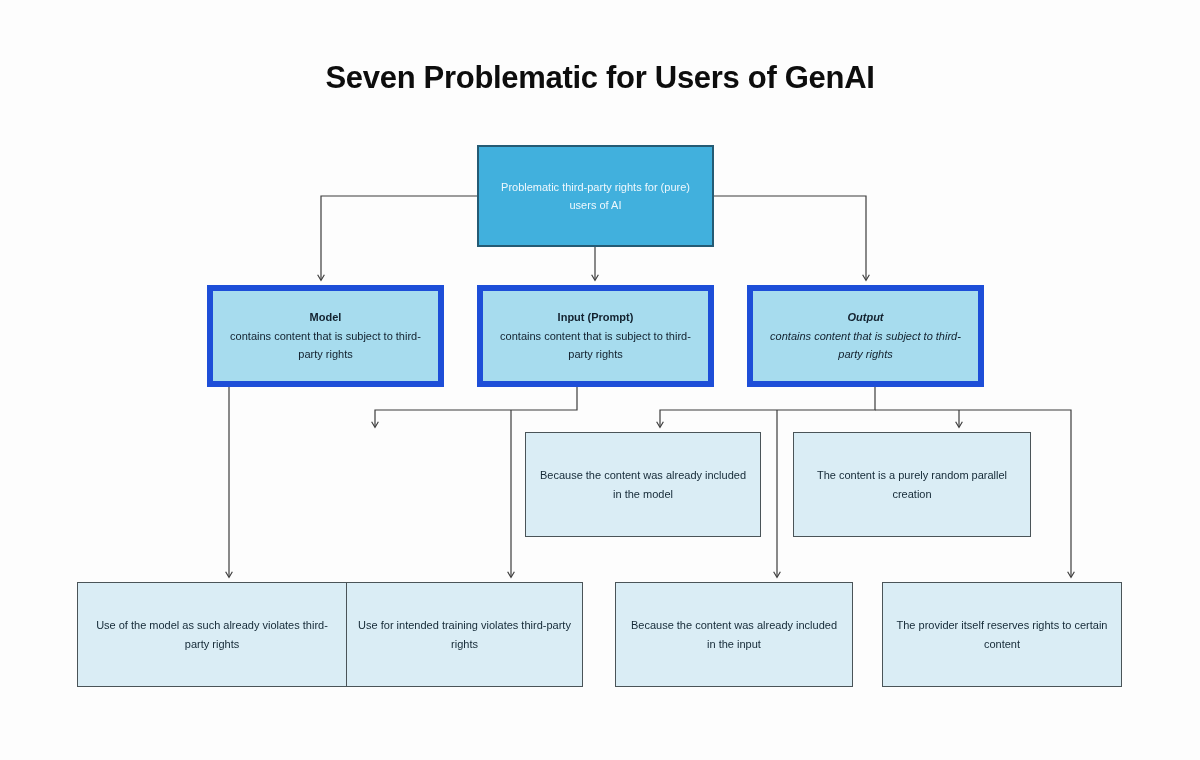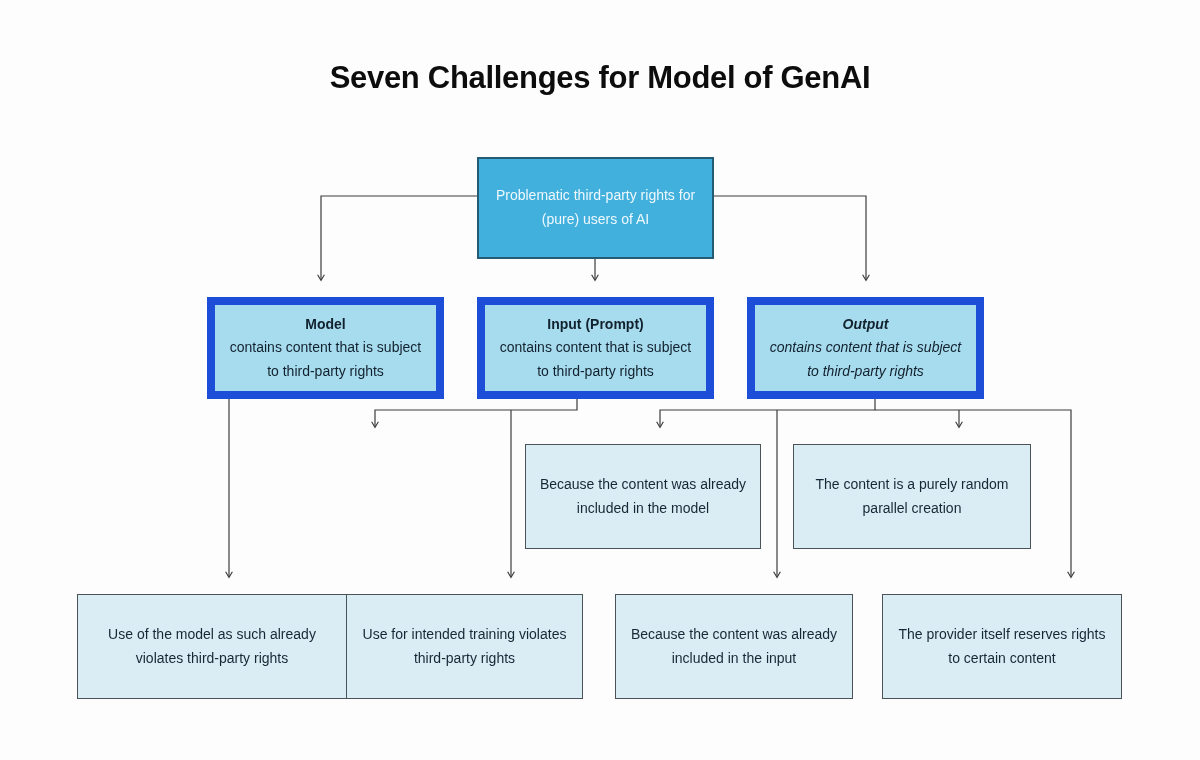--- a/index.html
+++ b/index.html
@@ -42,48 +42,47 @@
   .node {
     position: absolute;
     box-sizing: border-box;
     display: flex;
     flex-direction: column;
     align-items: center;
     justify-content: center;
     text-align: center;
     padding: 8px 10px;
     line-height: 1.68;
-    font-size: 14px;
-    margin-top: 12px;
+    font-size: 11px;
   }
   .node-root {
     background: #41b0dd;
     border: 2px solid #255b74;
     color: #eef8fd;
   }
   .node-l2 {
     background: #a7dcee;
-    border: 8px solid #1d4ed8;
+    border: 6px solid #1d4ed8;
     color: #12212e;
   }
   .node-l2 .heading {
     font-weight: 700;
   }
   .node-leaf {
     background: #daedf5;
     border: 1.5px solid #4a5458;
     color: #142936;
   }
 </style>
 </head>
 <body>
 
 <div id="canvas">
 
-  <div class="diagram-title">Seven Challenges for Model of GenAI</div>
+  <div class="diagram-title">Seven Problematic for Users of GenAI</div>
 
   <svg class="connectors" viewBox="0 0 1200 760">
     <defs>
       <marker id="arrow" viewBox="0 0 10 10" refX="7.5" refY="5" markerWidth="8" markerHeight="8" orient="auto">
         <path d="M2 1.5 L8 5 L2 8.5" fill="none" stroke="#3c3c3c" stroke-width="1.3"></path>
       </marker>
     </defs>
     <path d="M477 196 L321 196 L321 280" marker-end="url(#arrow)"></path>
     <path d="M595 247 L595 280" marker-end="url(#arrow)"></path>
     <path d="M713 196 L866 196 L866 280" marker-end="url(#arrow)"></path>

